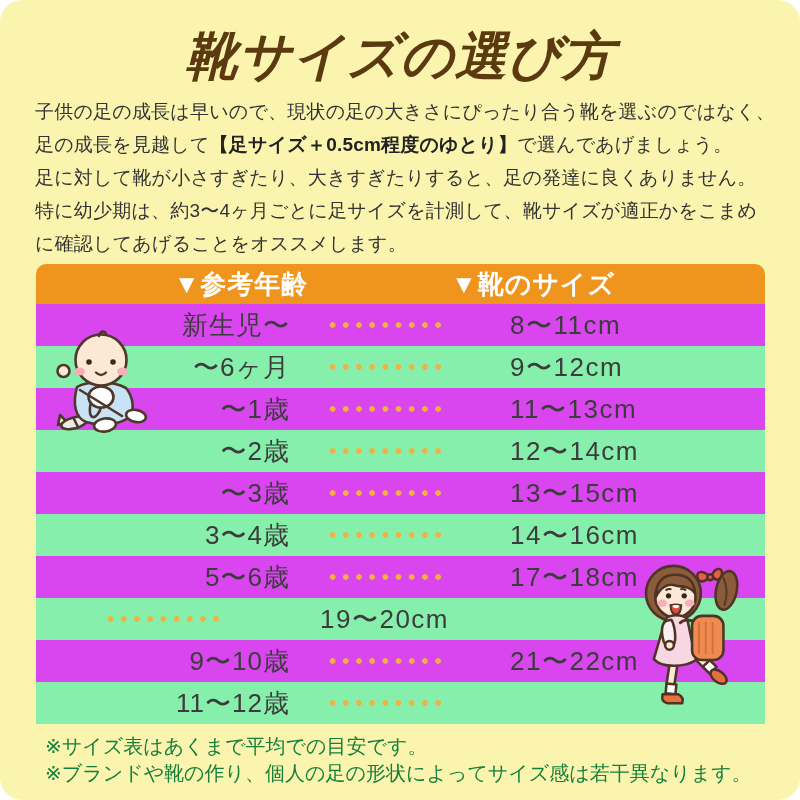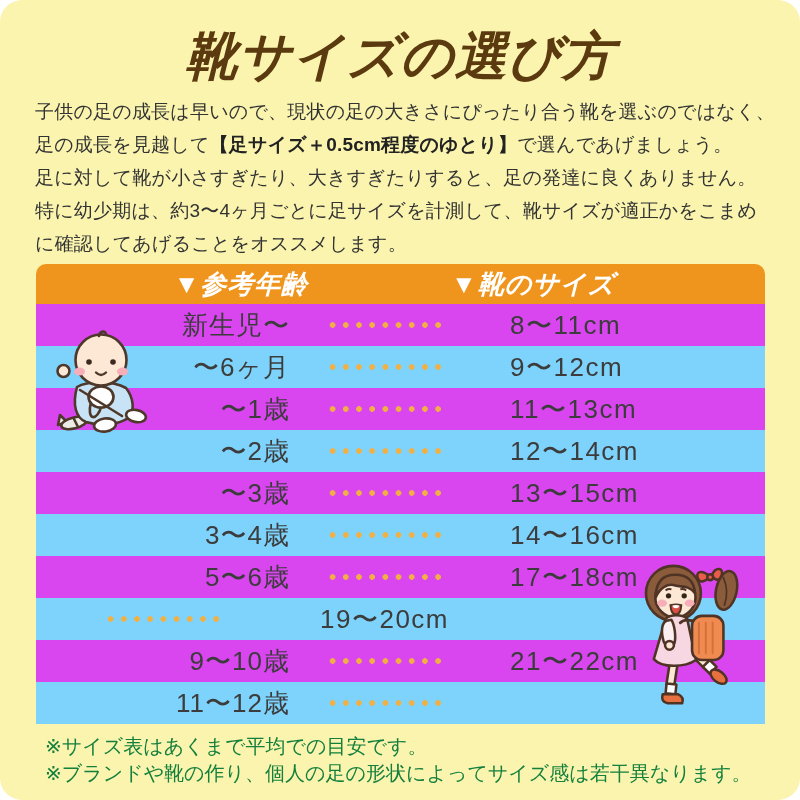--- a/index.html
+++ b/index.html
@@ -21,35 +21,34 @@
     font-size:19px;line-height:33px;color:#333333;letter-spacing:0.2px;
   }
   .intro .line{white-space:nowrap;}
   .intro .bold{font-weight:800;color:#222;}
   .size-table{
     position:absolute;left:36px;top:264px;width:729px;height:460px;
   }
   .table-header{
     position:relative;height:40px;background:#ef951d;
     border-radius:10px 10px 0 0;
-    font-style:italic;
   }
   .table-header .hlabel{
     position:absolute;top:0;height:40px;line-height:40px;
     transform:translateX(-50%);
     color:#ffffff;font-size:26px;font-weight:800;letter-spacing:1px;white-space:nowrap;
   }
   .hlabel.h-age{left:205px;}
   .hlabel.h-size{left:497px;}
   .rows{position:relative;}
   .trow{
     display:grid;grid-template-columns:254px 190px 1fr;align-items:center;
     height:42px;background:#d946ef;
   }
-  .trow.alt{background:#7dd3fc;}
+  .trow.alt{background:#86efac;}
   .cell-age{
     text-align:right;font-size:26px;color:#3c3c3c;letter-spacing:1px;white-space:nowrap;
   }
   .dot-leader{
     justify-self:center;width:118px;height:6px;
     background-image:radial-gradient(circle,#f2b043 2.6px,rgba(0,0,0,0) 3px);
     background-size:13.2px 6px;background-repeat:repeat-x;background-position:0 center;
   }
   .cell-size{
     text-align:left;padding-left:30px;font-size:26px;color:#3c3c3c;

